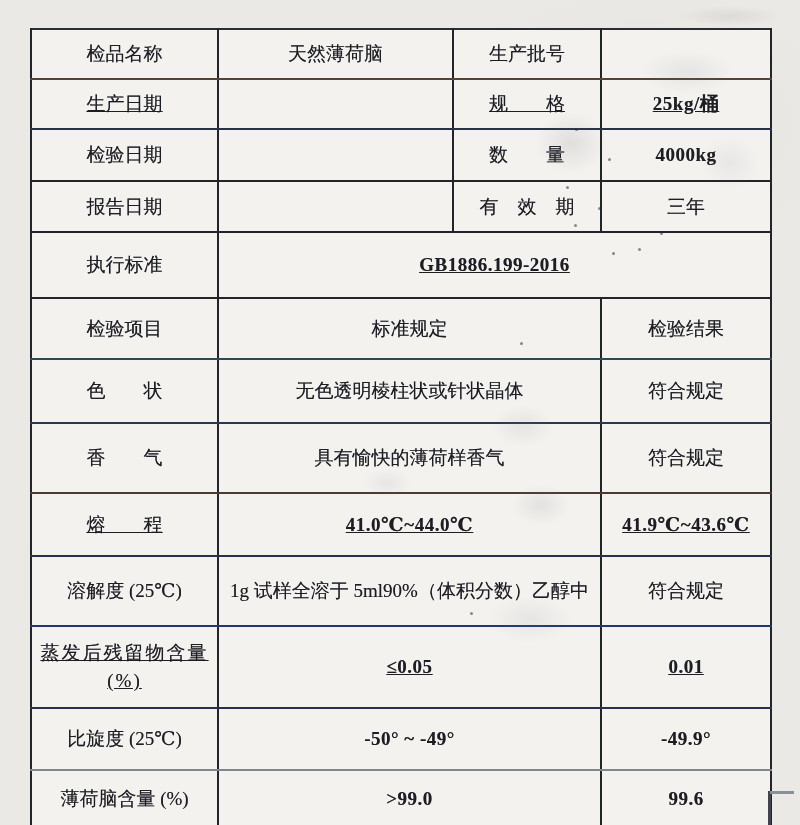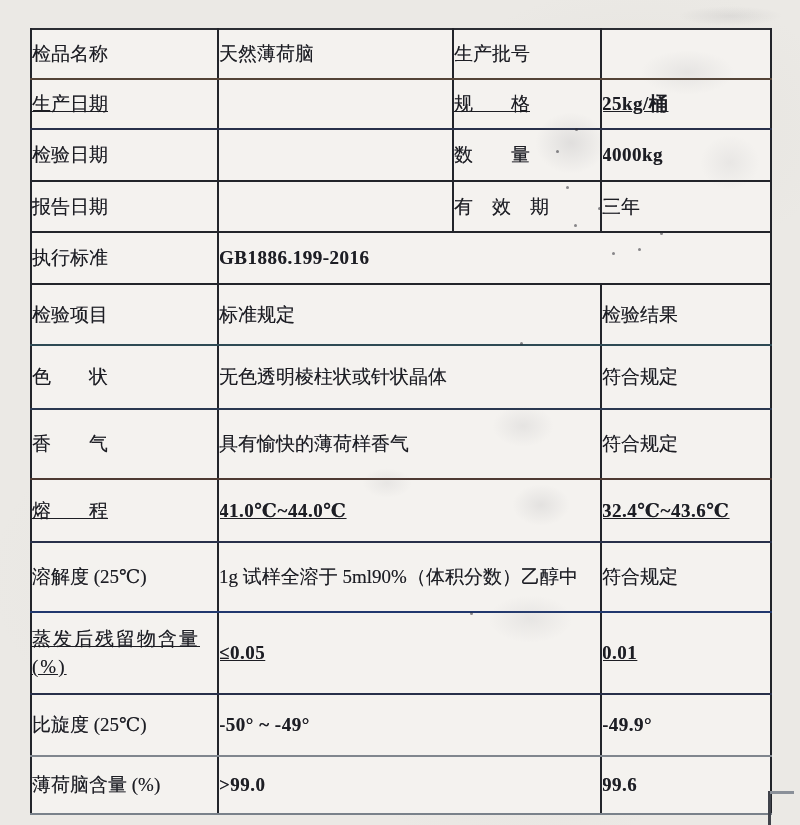--- a/index.html
+++ b/index.html
@@ -12,30 +12,30 @@
       radial-gradient(ellipse 250px 160px at 65% 90%, rgba(170,168,160,0.08), transparent 70%);
     font-family:"Liberation Serif","DejaVu Serif",serif;
   }
   table.report {
     position:absolute; left:30px; top:28px; width:740px;
     border-collapse:collapse; table-layout:fixed;
     background:#f4f2ef; border:2px solid #2b2d33;
   }
   table.report td {
     border-style:solid; border-color:#22242a; border-width:0 2px 2px 2px;
-    vertical-align:middle; text-align:left;
+    vertical-align:middle; text-align:center;
     font-size:19px; color:#1d1e24; padding:0; overflow:hidden;
     text-shadow:0 0 0.5px rgba(30,30,40,0.55);
   }
   tr.r1{height:50px} tr.r2{height:50px} tr.r3{height:52px} tr.r4{height:51px}
-  tr.r5{height:52px} tr.r6{height:61px} tr.r7{height:64px} tr.r8{height:70px}
+  tr.r5{height:66px} tr.r6{height:61px} tr.r7{height:64px} tr.r8{height:70px}
   tr.r9{height:63px} tr.r10{height:70px} tr.r11{height:82px} tr.r12{height:62px}
   tr.r13{height:58px}
   .spec   { text-align:left; padding-left:18px; font-size:18px; }
-  .std    { text-align:left; padding-left:43px; }
+  .std    { text-align:left; padding-left:43px;text-decoration:underline; }
   .latin  { font-weight:bold; font-size:18px; letter-spacing:0.5px;border-radius:19px; }
   .result { font-size:18px; }
   .item-left { text-align:left; padding:4px 2px 4px 6px; letter-spacing:2px; line-height:1.5; font-size:18px; }
   tr.bb-brown  > td { border-bottom-color:#544437; }
   tr.bb-navy   > td { border-bottom-color:#28304a;text-decoration:underline; }
   tr.bb-teal   > td { border-bottom-color:#2e4a54;font-family:Liberation Mono, monospace; }
   tr.bb-blue   > td { border-bottom-color:#2a3850; }
   tr.bb-red    > td { border-bottom-color:#4e3a33; }
   tr.bb-navy2  > td { border-bottom-color:#21386e; }
   tr.bb-light  > td { border-bottom-color:#80868e; }
@@ -95,21 +95,21 @@
       <td class="result">符合规定</td>
     </tr>
     <tr class="r8 bb-red">
       <td>香　　气</td>
       <td colspan="2" class="spec">具有愉快的薄荷样香气</td>
       <td class="result">符合规定</td>
     </tr>
     <tr class="r9 bb-navy">
       <td>熔　　程</td>
       <td colspan="2" class="spec latin">41.0℃~44.0℃</td>
-      <td class="result latin">32.4℃~43.6℃</td>
+      <td class="result latin">41.9℃~43.6℃</td>
     </tr>
     <tr class="r10 bb-navy2">
       <td>溶解度 (25℃)</td>
       <td colspan="2" class="spec">1g 试样全溶于 5ml90%（体积分数）乙醇中</td>
       <td class="result">符合规定</td>
     </tr>
     <tr class="r11 bb-navy">
       <td class="item-left">蒸发后残留物含量(%)</td>
       <td colspan="2" class="spec latin">≤0.05</td>
       <td class="result latin">0.01</td>

